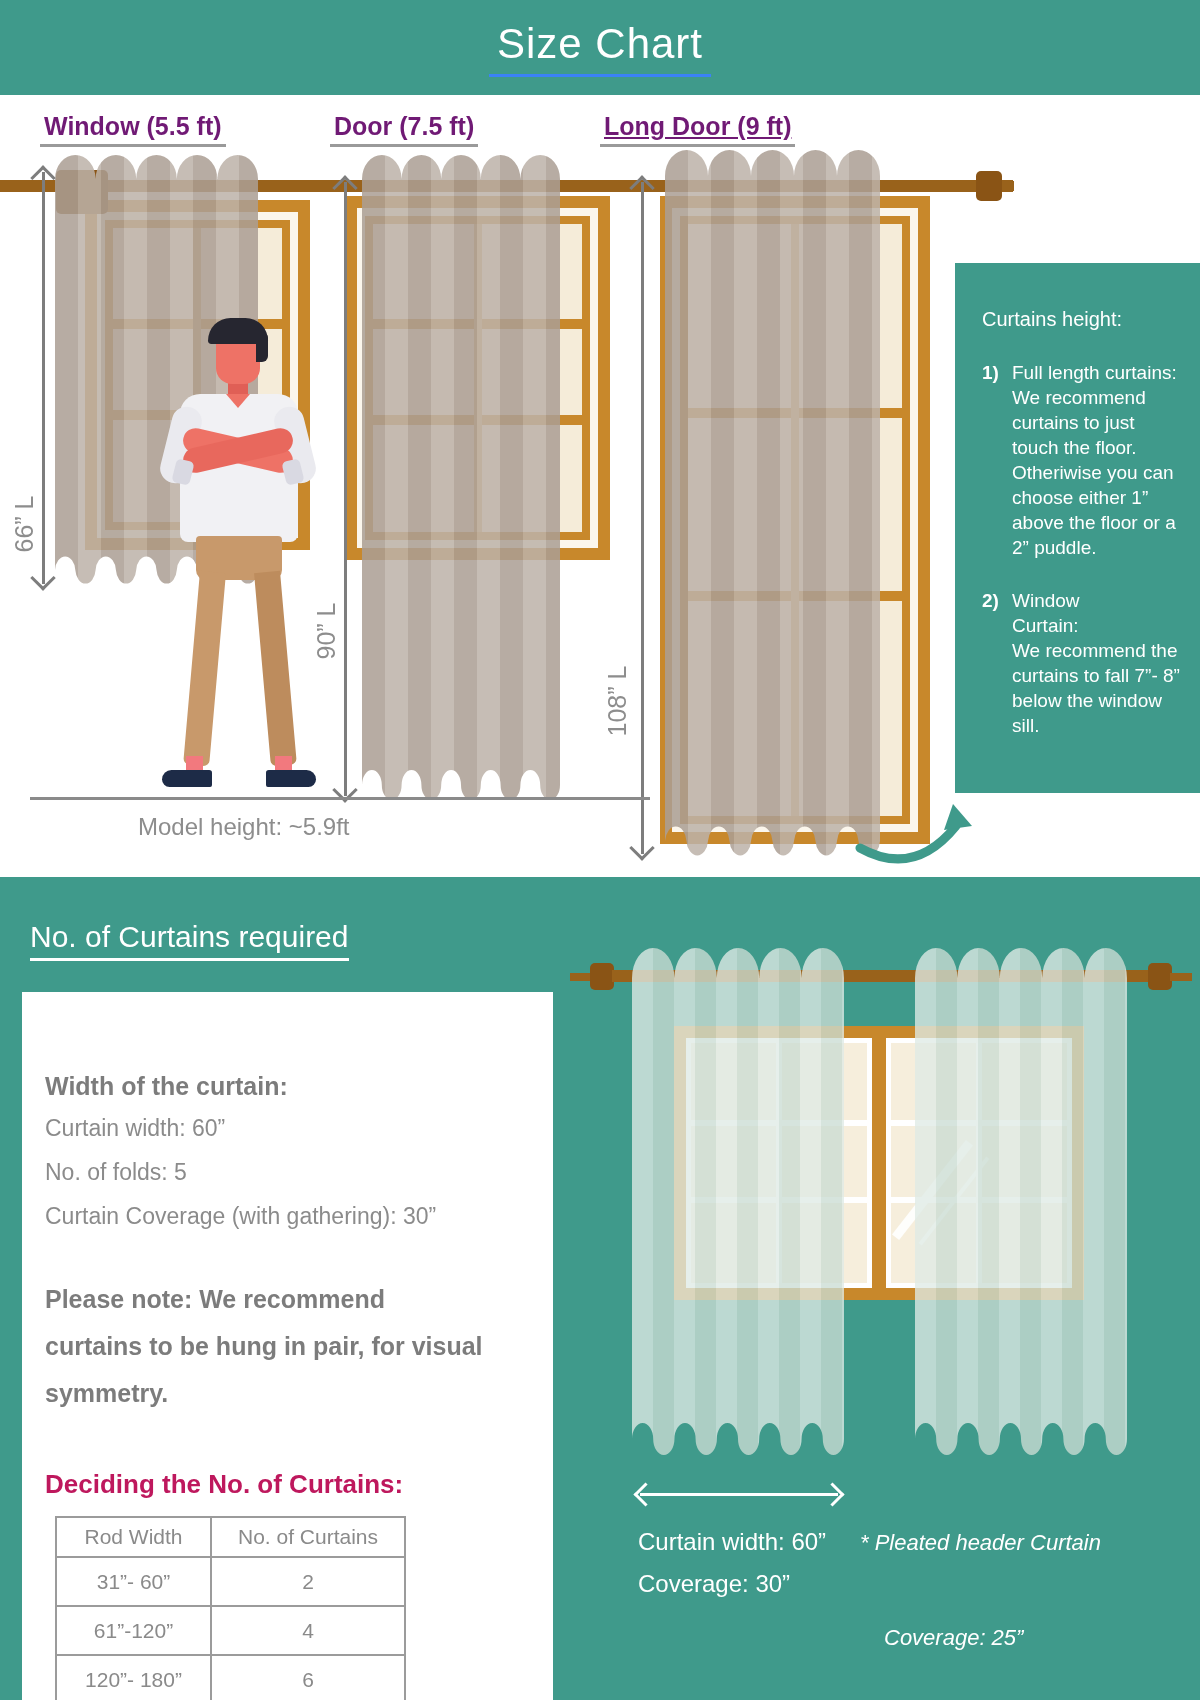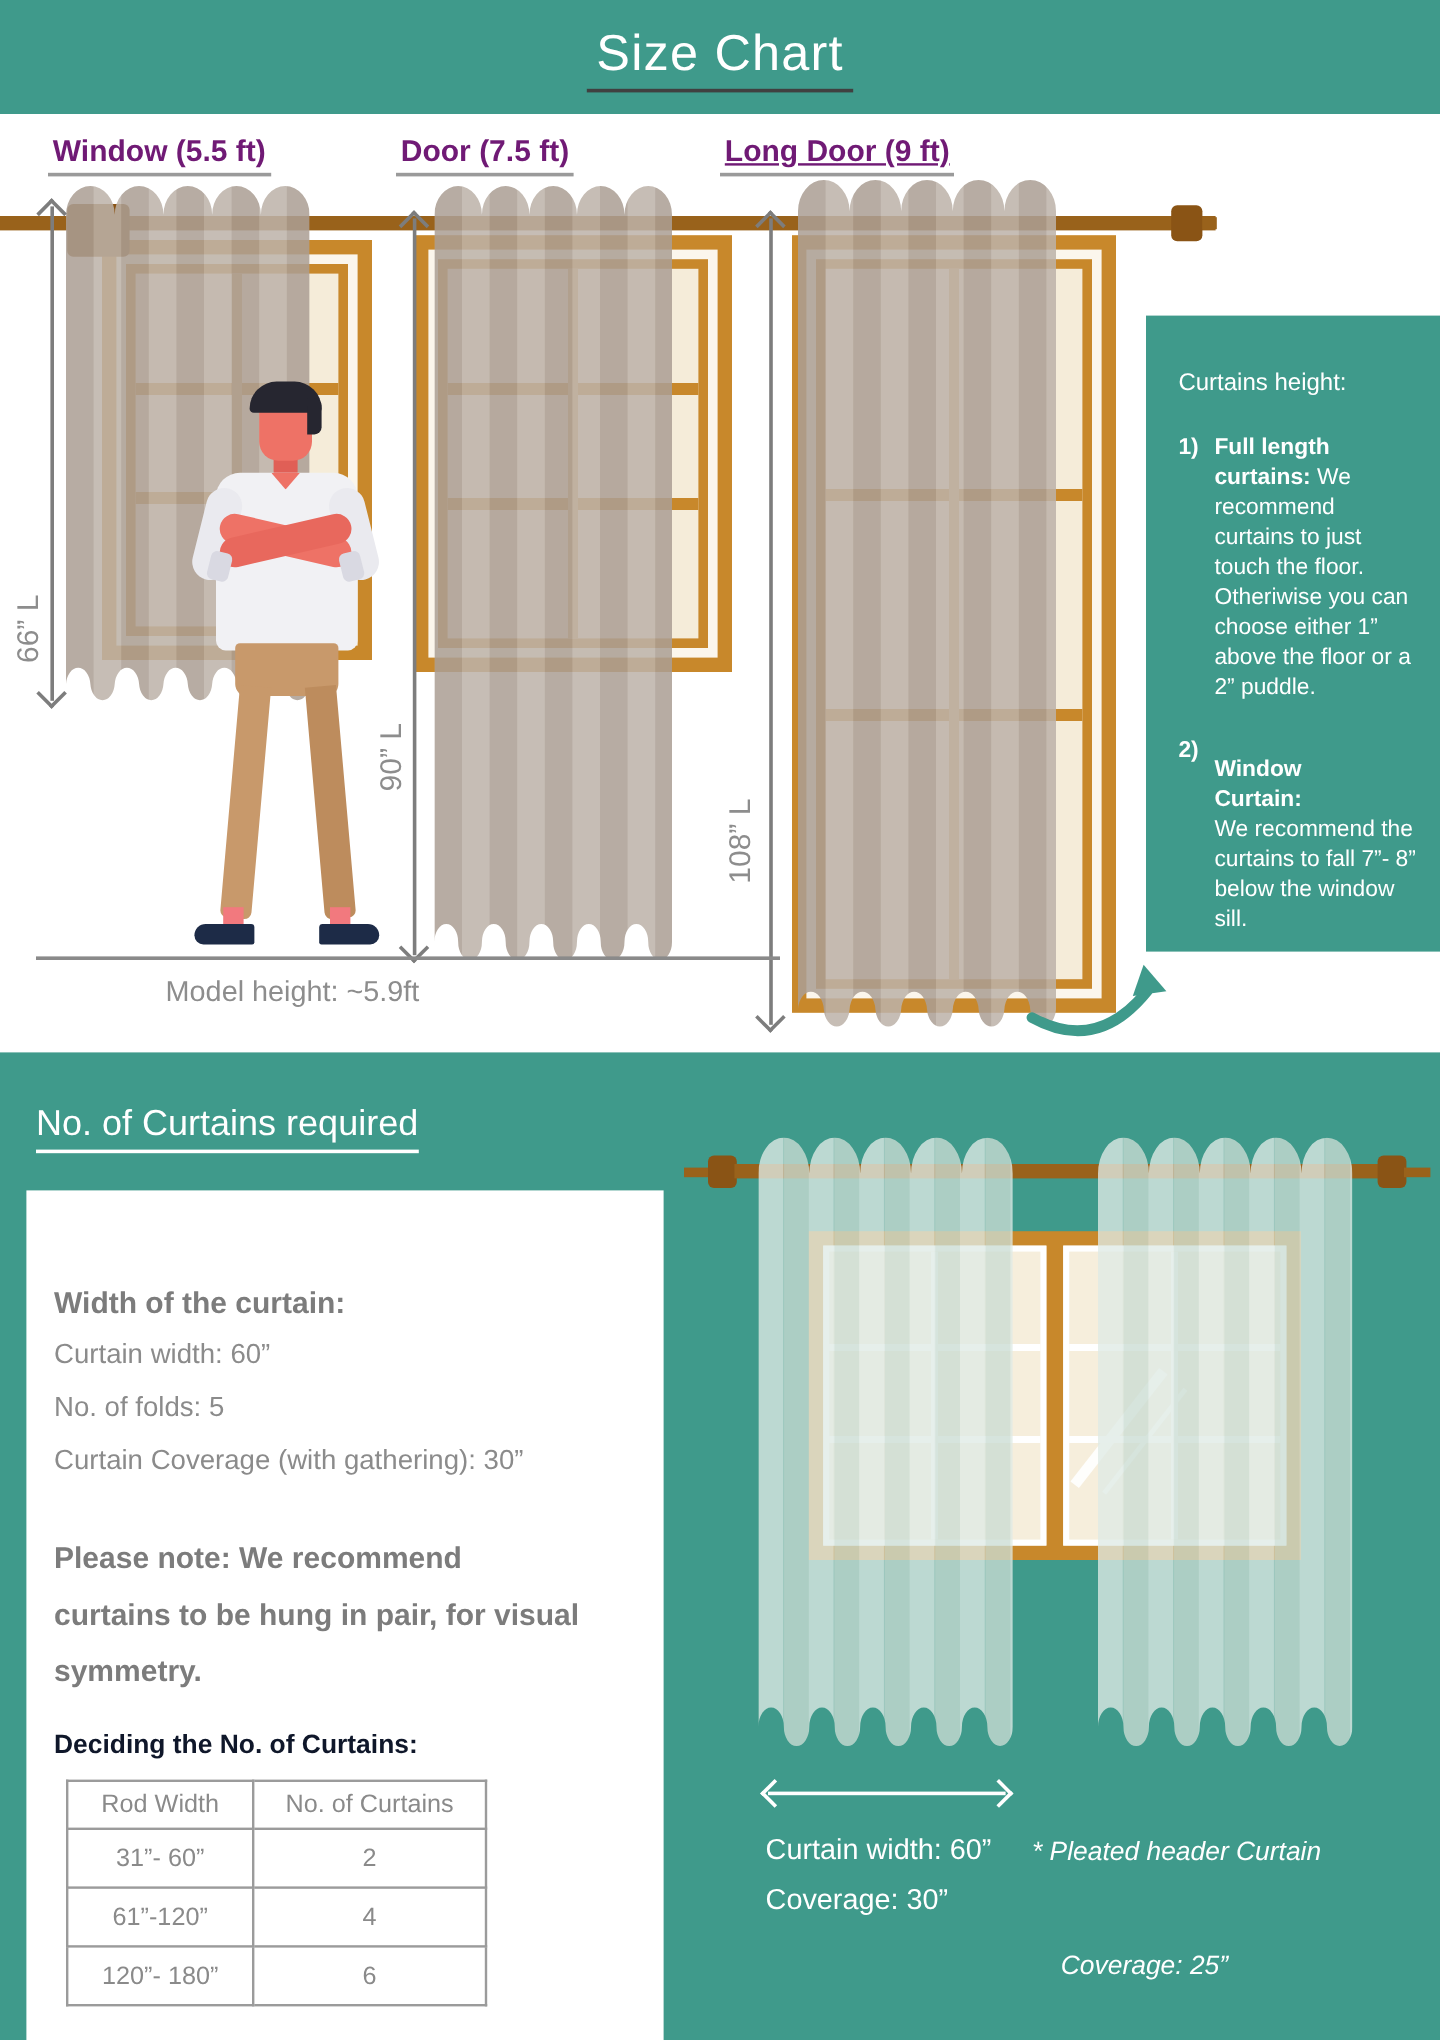--- a/index.html
+++ b/index.html
@@ -3,21 +3,21 @@
 <meta charset="utf-8">
 <style>
   html,body { margin:0; padding:0; background:#e8e8e8; }
   .page { position:relative; width:1200px; height:1700px; background:#ffffff;
           font-family:"Liberation Sans", sans-serif; overflow:hidden; margin:0 auto; }
 
   
   .banner { position:absolute; left:0; top:0; width:1200px; height:95px; background:#3F9A8B; z-index:1; }
   .page-title { position:absolute; left:0; top:20px; width:1200px; text-align:center; z-index:2;
                 color:#ffffff; font-size:42px; font-weight:400; letter-spacing:1px; }
-  .page-title span { border-bottom:3px solid #404040; padding:0 8px 7px; }
+  .page-title span { border-bottom:3px solid #3b82f6; padding:0 8px 7px; }
 
   
   .col-label { position:absolute; z-index:4; color:#701a75; font-size:25px; font-weight:bold; text-align:left; }
   .col-label span { border-bottom:3px solid #9a9a9a; padding:0 4px 4px; }
 
   
   .rod { position:absolute; background:#99621B; z-index:2; }
   .rod-cap { position:absolute; background:#8a5415; border-radius:5px; z-index:2; }
 
   
@@ -68,36 +68,36 @@
   .m-shoeR { left:108px; top:452px; width:50px; height:17px; background:#1d2b47; border-radius:3px 10px 8px 2px; }
 
   
   .mh-box { position:absolute; left:955px; top:263px; width:245px; height:530px; background:#3F9A8B; z-index:6;
             color:#ffffff; box-sizing:border-box; padding:44px 16px 0 27px; font-size:19px; line-height:25px; }
   .mh-title { font-size:20px; margin-bottom:28px; }
   .mh-item { display:flex; }
   .mh-item + .mh-item { margin-top:28px; }
   .mh-num { width:30px; flex:none; font-weight:bold; }
   .mh-body { width:172px; }
-  .mh-b { font-weight:bold; white-space:pre-line;margin-top:16px; }
+  .mh-b { font-weight:normal; white-space:pre-line; }
   .stack .mh-b { display:block; }
 
   .teal-arrow { position:absolute; left:850px; top:798px; z-index:6; }
 
   
   .section2 { position:absolute; left:0; top:877px; width:1200px; height:823px; background:#3F9A8B; z-index:0; }
   .s2-heading { position:absolute; left:30px; top:920px; z-index:4; color:#ffffff; font-size:30px; font-weight:normal; }
   .s2-heading span { border-bottom:3px solid #ffffff; padding-bottom:5px; }
 
   .card { position:absolute; left:22px; top:992px; width:531px; height:708px; background:#ffffff; z-index:2;
           box-sizing:border-box; padding:80px 28px 0 23px; color:#8b8b8b; }
   .card .c-title { font-size:25px; font-weight:bold; color:#7c7c7c; margin-bottom:14px; }
   .card .c-line { font-size:23px; margin-bottom:17px; }
   .card .c-note { font-size:25px; font-weight:bold; color:#7c7c7c; margin-top:46px; width:440px; line-height:47px; }
-  .card .c-table-title { font-size:22px; font-weight:bold; color:#0f172a; margin-top:24px; margin-bottom:16px; }
+  .card .c-table-title { font-size:26px; font-weight:bold; color:#be185d; margin-top:52px; margin-bottom:16px; }
   .c-table { border-collapse:collapse; margin-left:10px; }
   .c-table th, .c-table td { border:2px solid #9b9b9b; font-weight:normal; color:#8a8a8a;
             text-align:center; font-size:21px; }
   .c-table th { width:151px; height:36px; }
   .c-table th + th { width:190px; }
   .c-table td { height:45px; }
 
   
   .harrow { position:absolute; left:636px; top:1483px; width:206px; height:22px; z-index:4; }
   .harrow .hline { position:absolute; top:9.5px; left:4px; right:4px; height:3px; background:#ffffff; }

